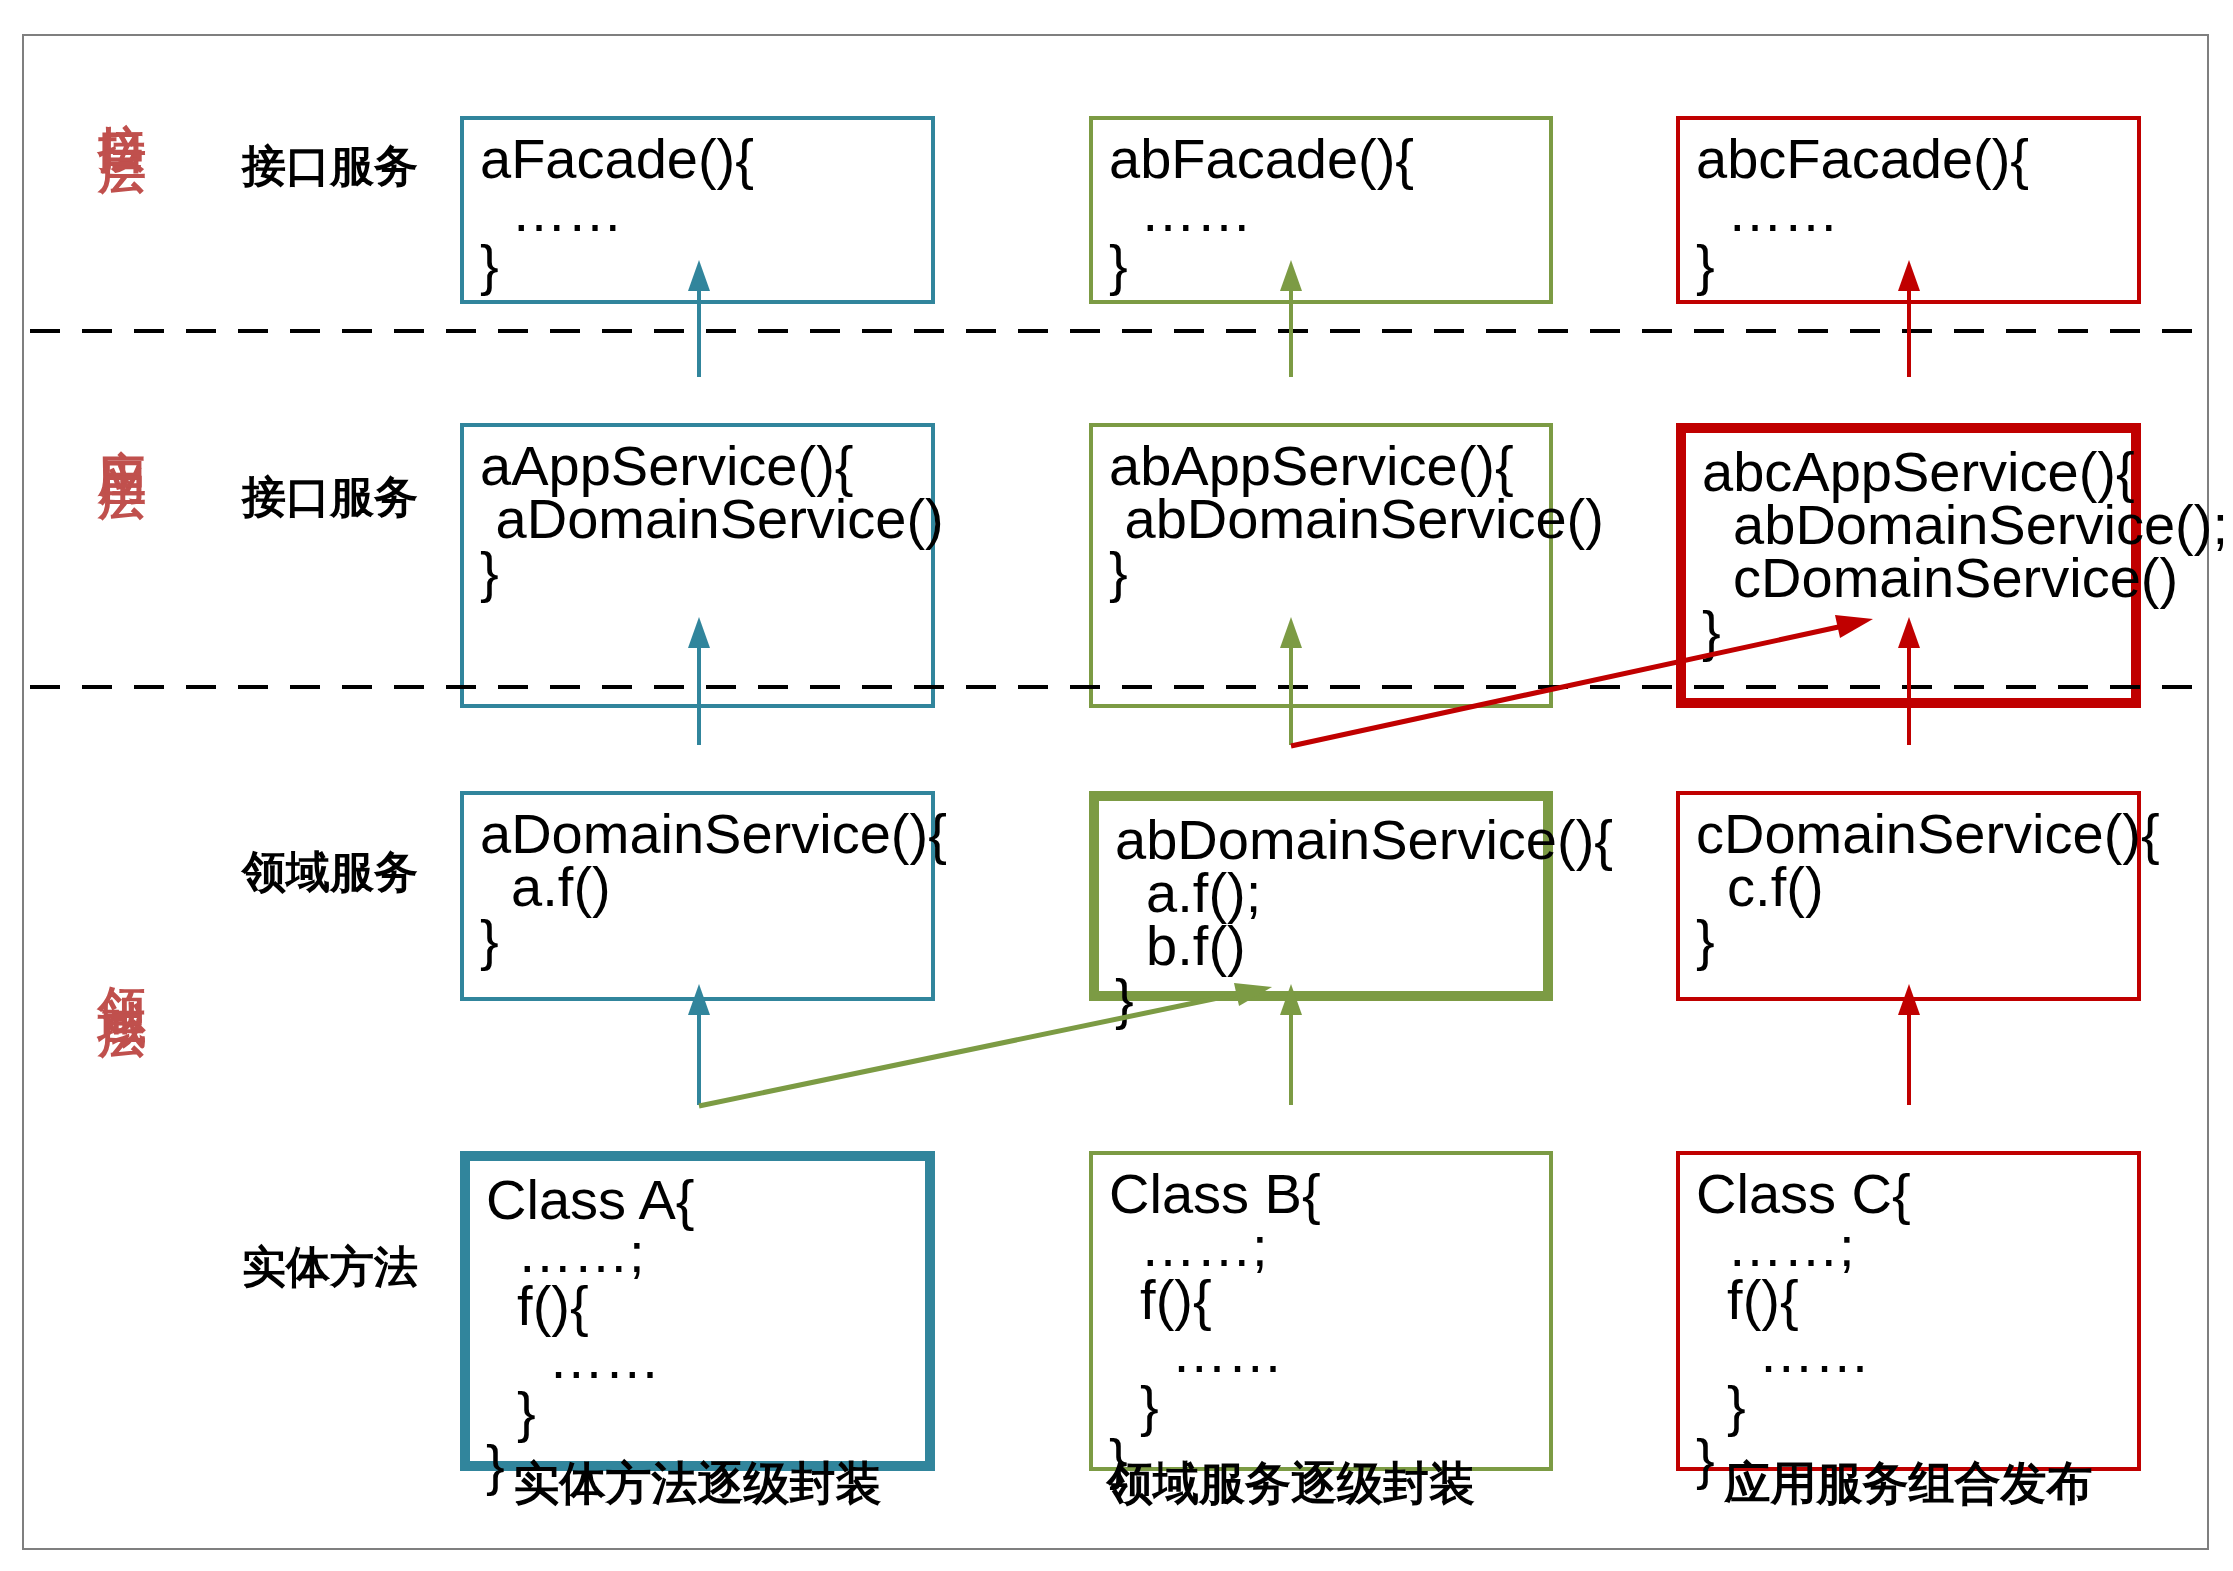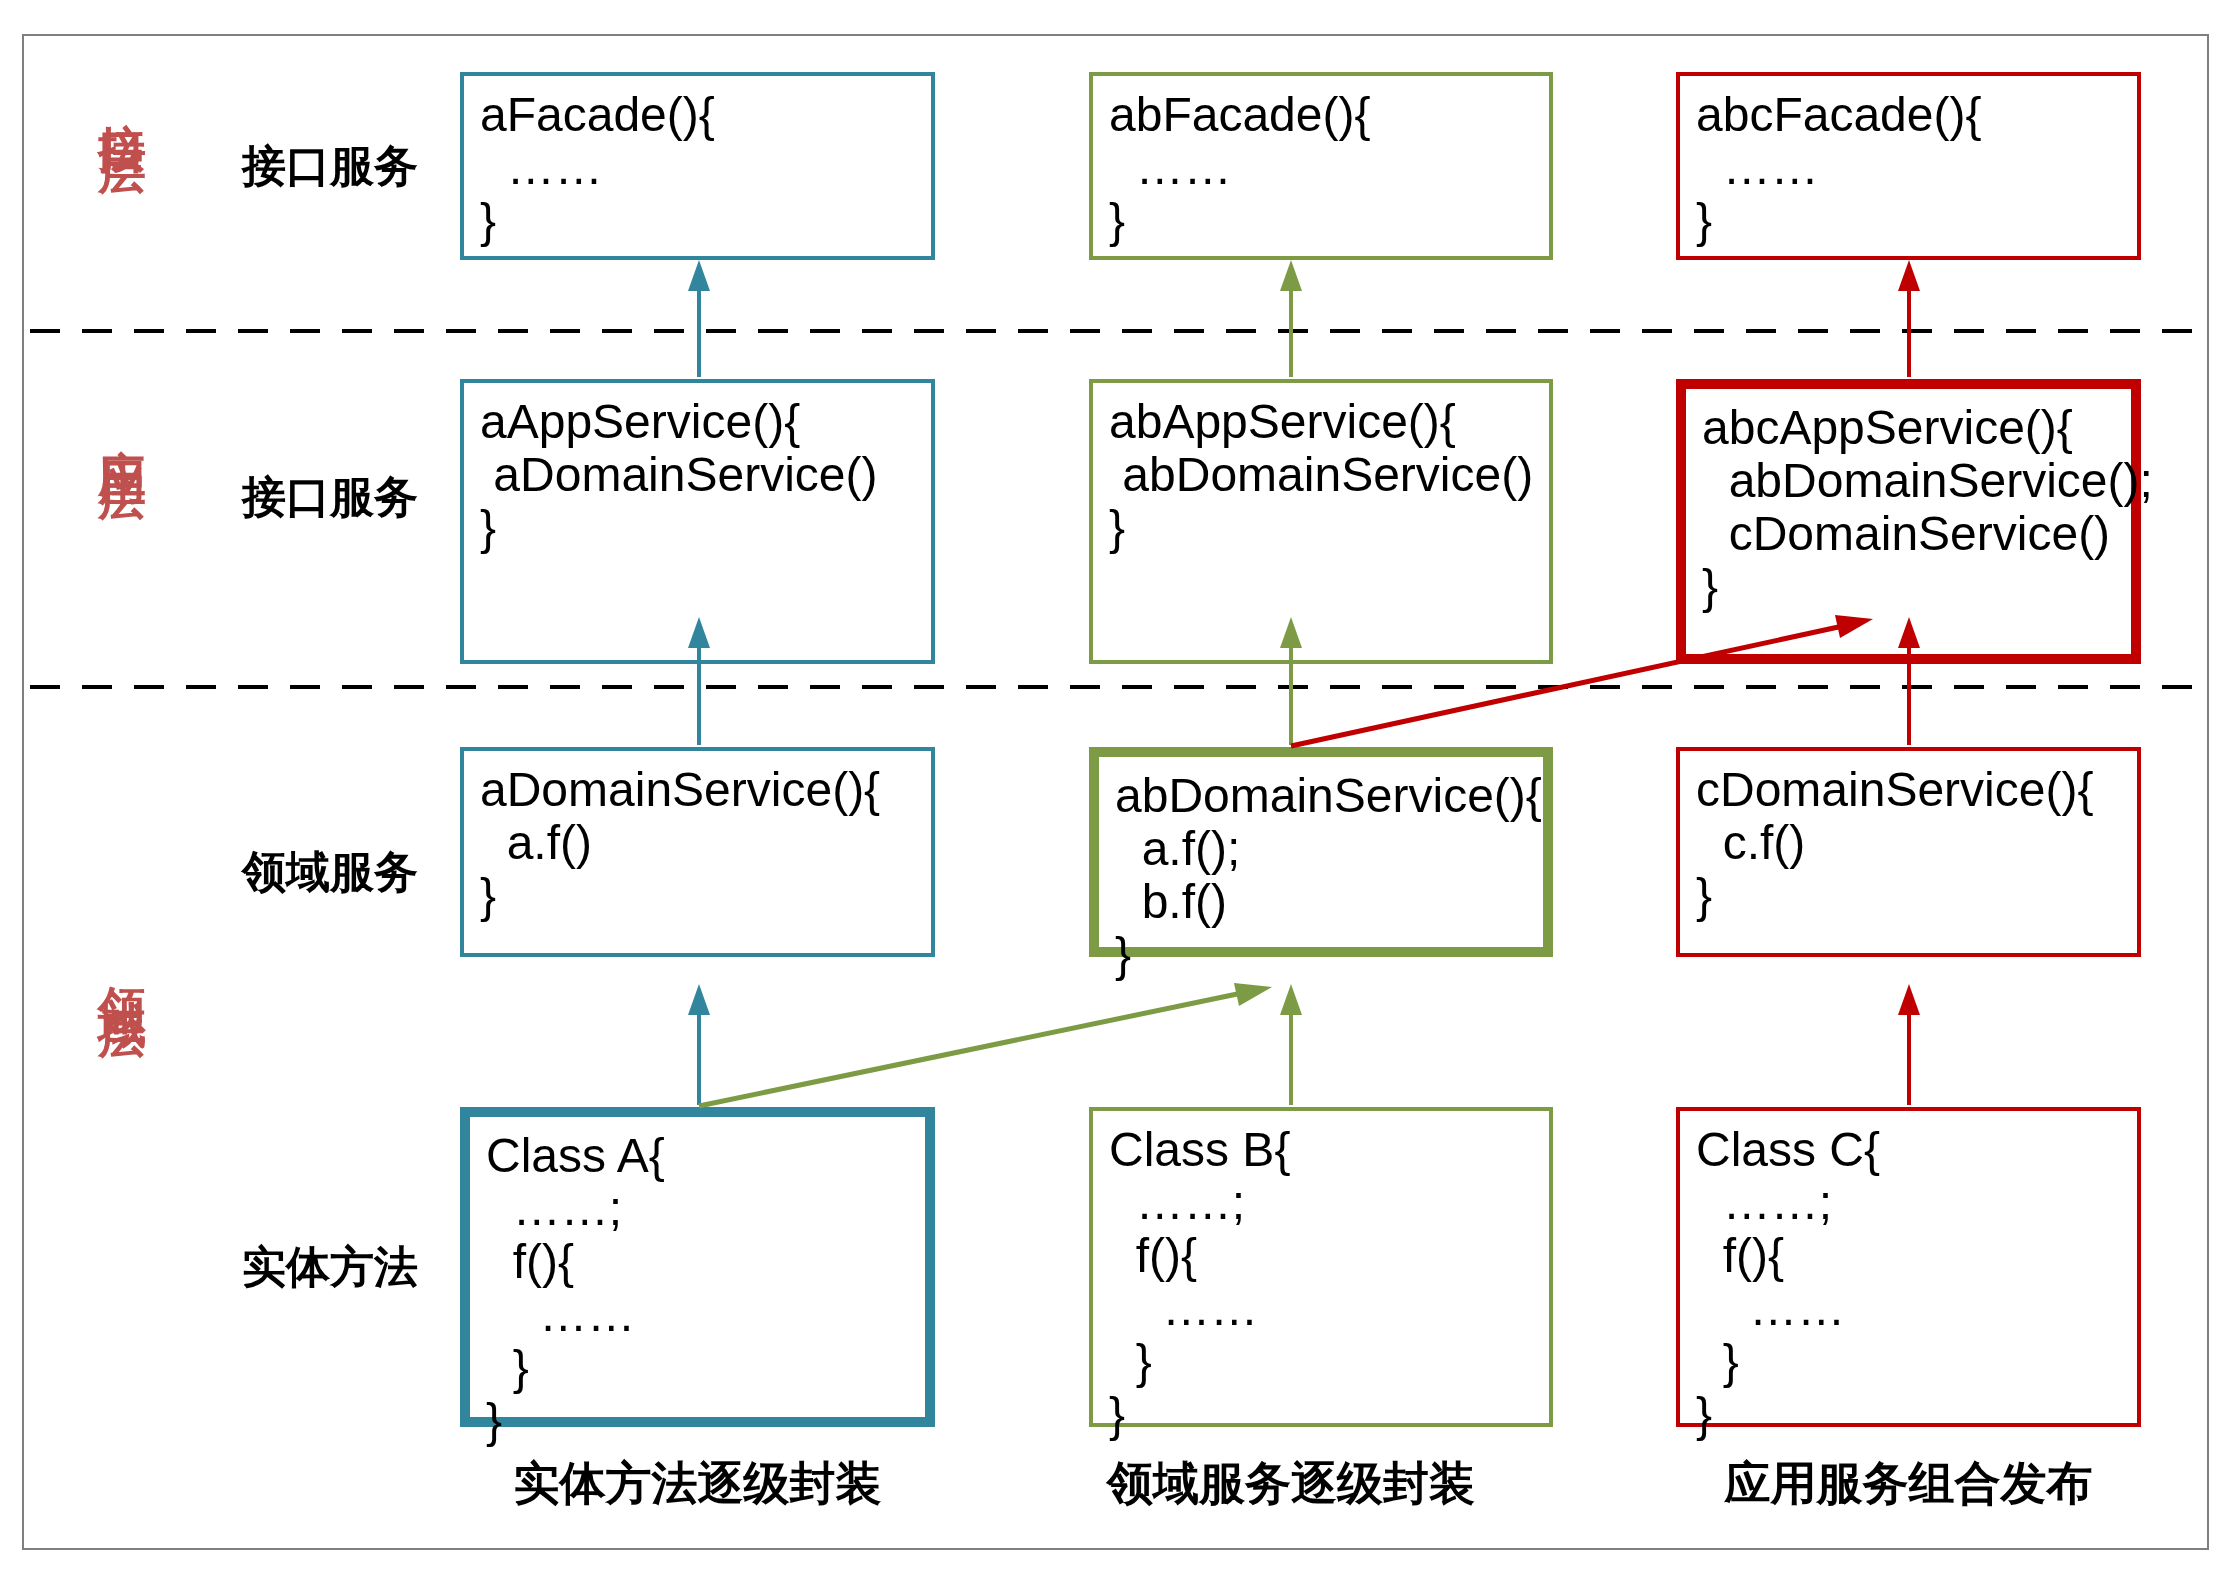--- a/index.html
+++ b/index.html
@@ -28,22 +28,22 @@
   .row-label{
     position:absolute;left:218px;width:224px;text-align:center;
     font-size:44px;font-weight:bold;line-height:60px;color:var(--text);
   }
   #rowlabel-0{top:136px;}
   #rowlabel-1{top:467px;}
   #rowlabel-2{top:834px;margin-top:8px;}
   #rowlabel-3{top:1237px;}
   .codebox{
     position:absolute;box-sizing:border-box;background:#fff;
-    font-size:48px;line-height:53px;white-space:pre;
-    padding:12px 16px;color:var(--text);
+    font-size:56px;line-height:53px;white-space:pre;
+    padding:12px 16px;color:var(--text);margin-top:44px;
   }
   .b-teal{border:4px solid var(--teal);}
   .b-green{border:4px solid var(--green);}
   .b-red{border:4px solid var(--red);}
   .thick.b-teal{border-width:10px;}
   .thick.b-green{border-width:10px;}
   .thick.b-red{border-width:10px;}
   .col0{left:460px;width:475px;}
   .col1{left:1089px;width:464px;}
   .col2{left:1676px;width:465px;}

